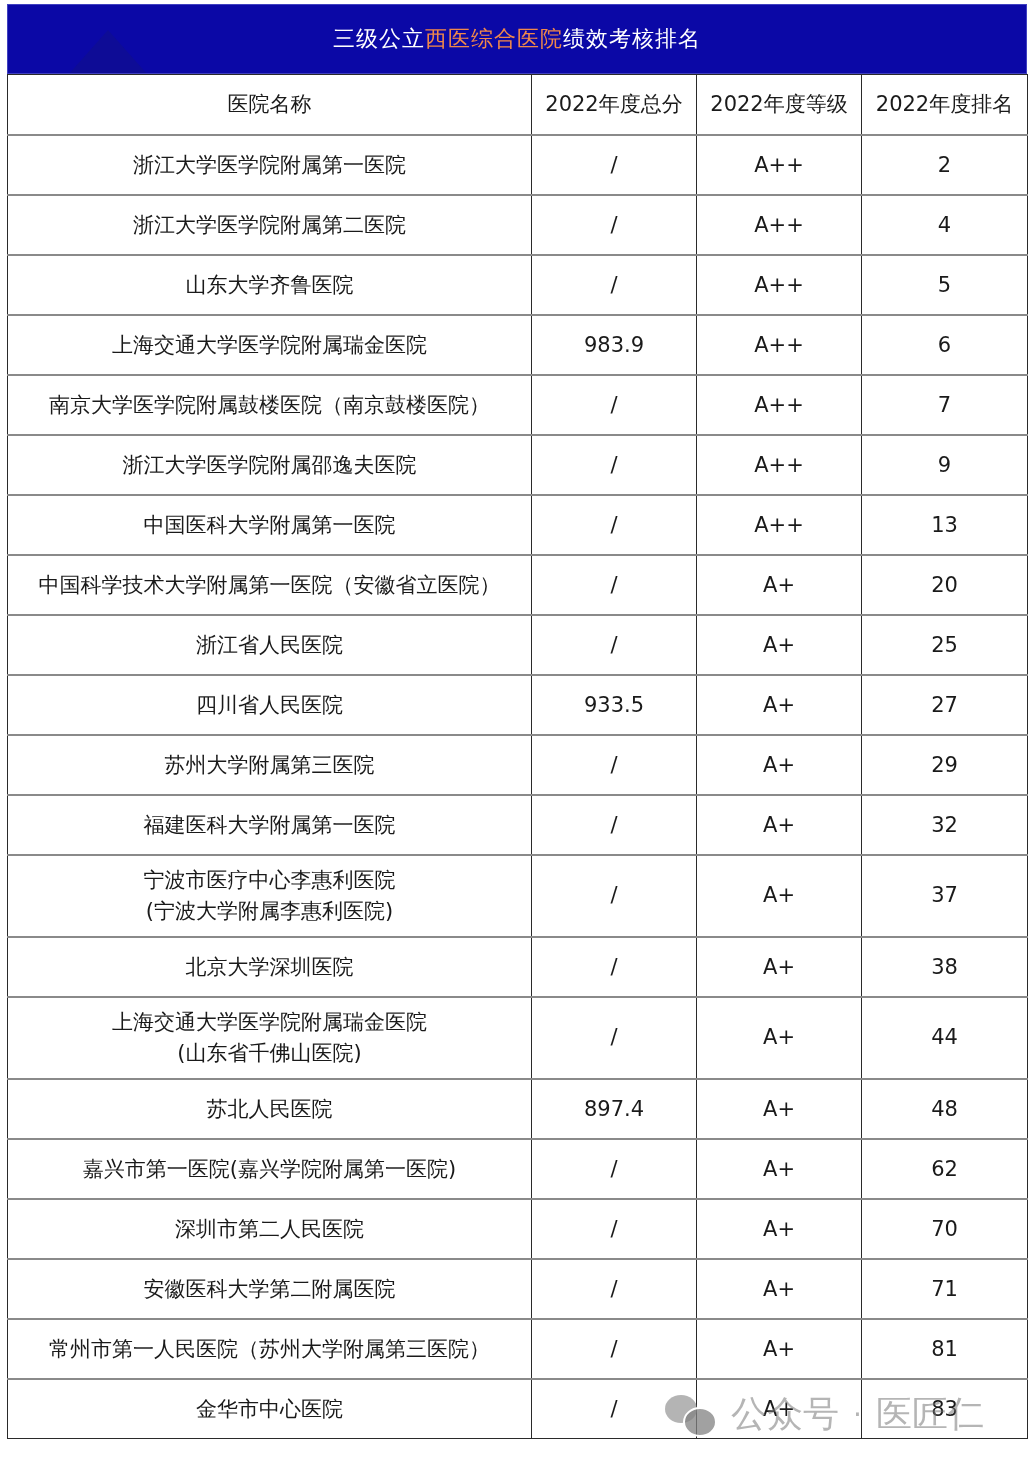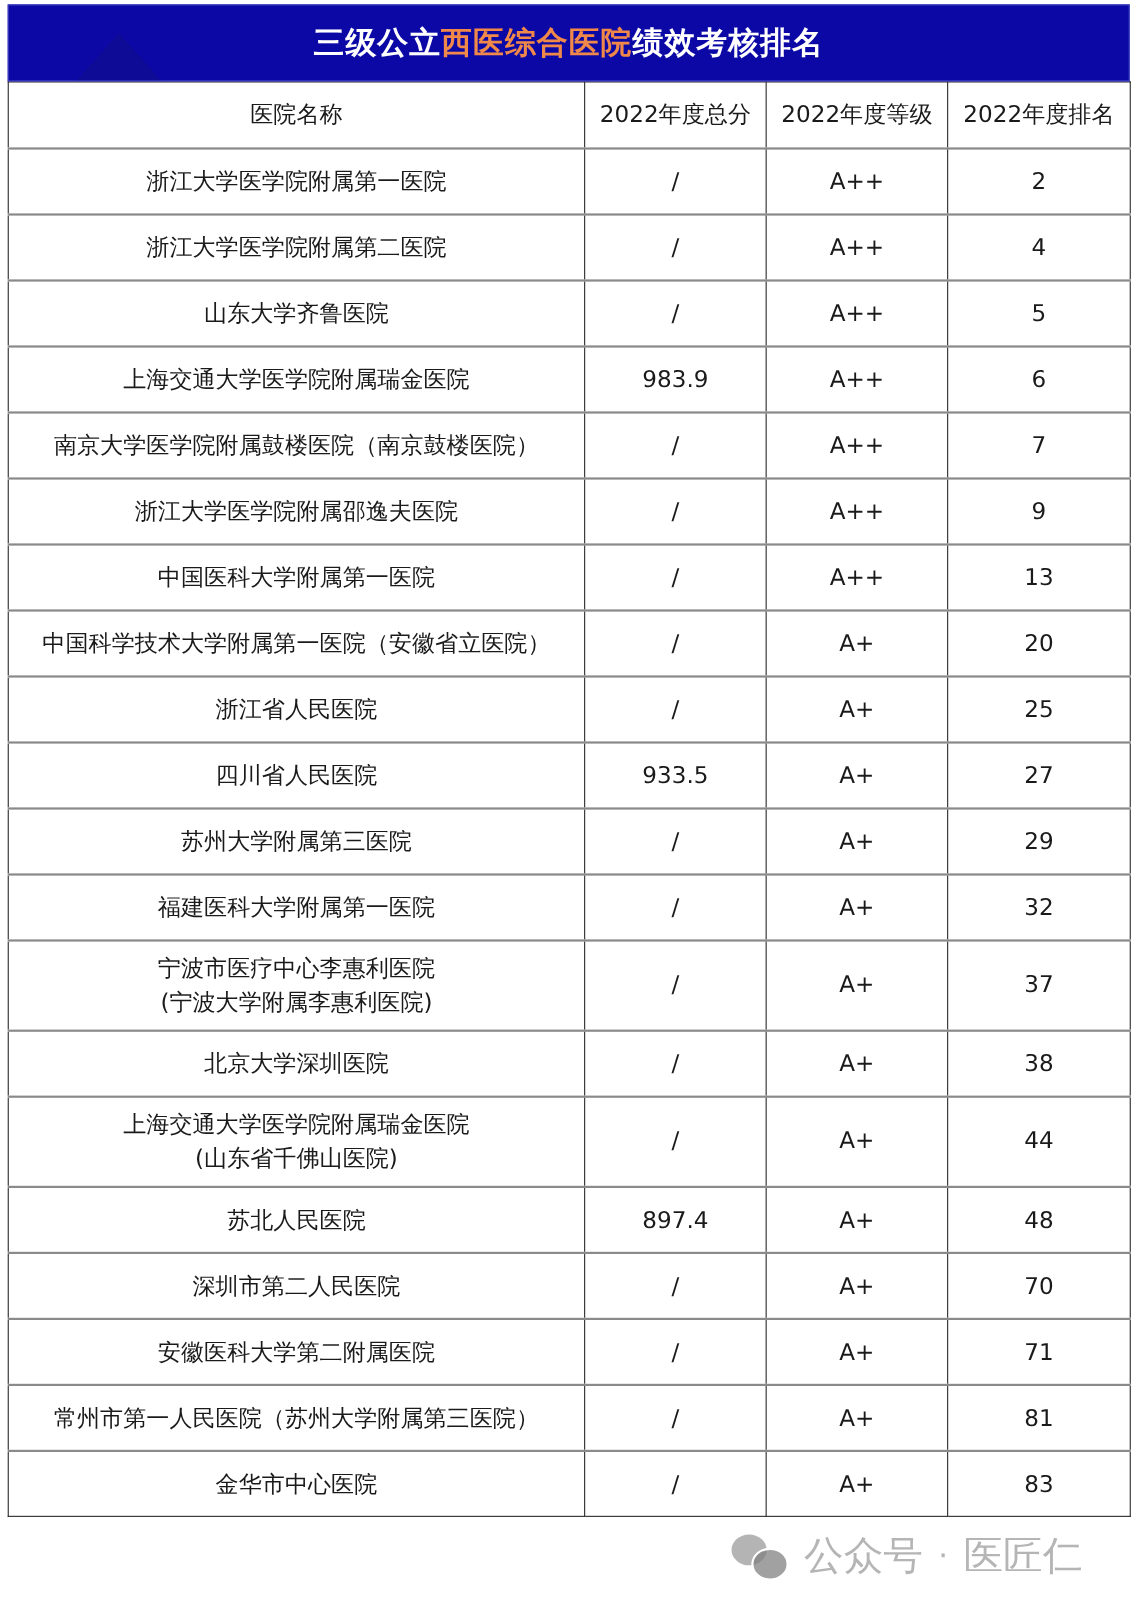--- a/index.html
+++ b/index.html
@@ -3,21 +3,21 @@
 <meta charset="utf-8">
 <style>
   html, body { margin: 0; padding: 0; background: #ffffff; }
   body { width: 1034px; height: 1470px; position: relative; overflow: hidden;
          font-family: "DejaVu Sans", "Liberation Sans", sans-serif; color: #1a1a1a; }
   .sheet { position: absolute; left: 7px; top: 4px; width: 1020px; }
   .title-band { height: 70px; background: #0b08a6; display: flex; align-items: center; justify-content: center;
                 border: 1px solid #4040c0; box-sizing: border-box; position: relative; overflow: hidden; }
   .title-band::before { content: ""; position: absolute; left: 60px; top: 25px; width: 0; height: 0;
                 border-left: 40px solid transparent; border-right: 40px solid transparent; border-bottom: 45px solid rgba(20,20,120,0.35); }
-  .title { font-size: 28px; font-weight: bold; letter-spacing: 1px; color: #ffffff; white-space: nowrap; }
+  .title { font-size: 22px; font-weight: normal; letter-spacing: 1px; color: #ffffff; white-space: nowrap; }
   .title .hl { color: #f0884a; }
   table { width: 1020px; border-collapse: collapse; table-layout: fixed; padding-left: 18px; }
   col.c1 { width: 524px; } col.c2 { width: 165px; } col.c3 { width: 165px; } col.c4 { width: 166px; }
   th, td { border: 1px solid #2a2a2a; text-align: center; vertical-align: middle; padding: 0 2px;
            font-size: 21px; font-weight: normal; line-height: 30px; overflow: hidden; white-space: nowrap; }
   tr { height: 60px; }
   tr.tall { height: 82px; }
   tr.tall td { line-height: 31px; }
   tbody tr { border-top: 2px solid #8a8a8a; }
   td.name { white-space: normal; text-align: center; }
@@ -180,20 +180,28 @@
         <tr>
           <td class="name">
             <span>苏北人民医院</span>
           </td>
           <td>897.4</td>
           <td>A+</td>
           <td>48</td>
         </tr>
         <tr>
           <td class="name">
+            <span>嘉兴市第一医院(嘉兴学院附属第一医院)</span>
+          </td>
+          <td>/</td>
+          <td>A+</td>
+          <td>62</td>
+        </tr>
+        <tr>
+          <td class="name">
             <span>深圳市第二人民医院</span>
           </td>
           <td>/</td>
           <td>A+</td>
           <td>70</td>
         </tr>
         <tr>
           <td class="name">
             <span>安徽医科大学第二附属医院</span>
           </td>

